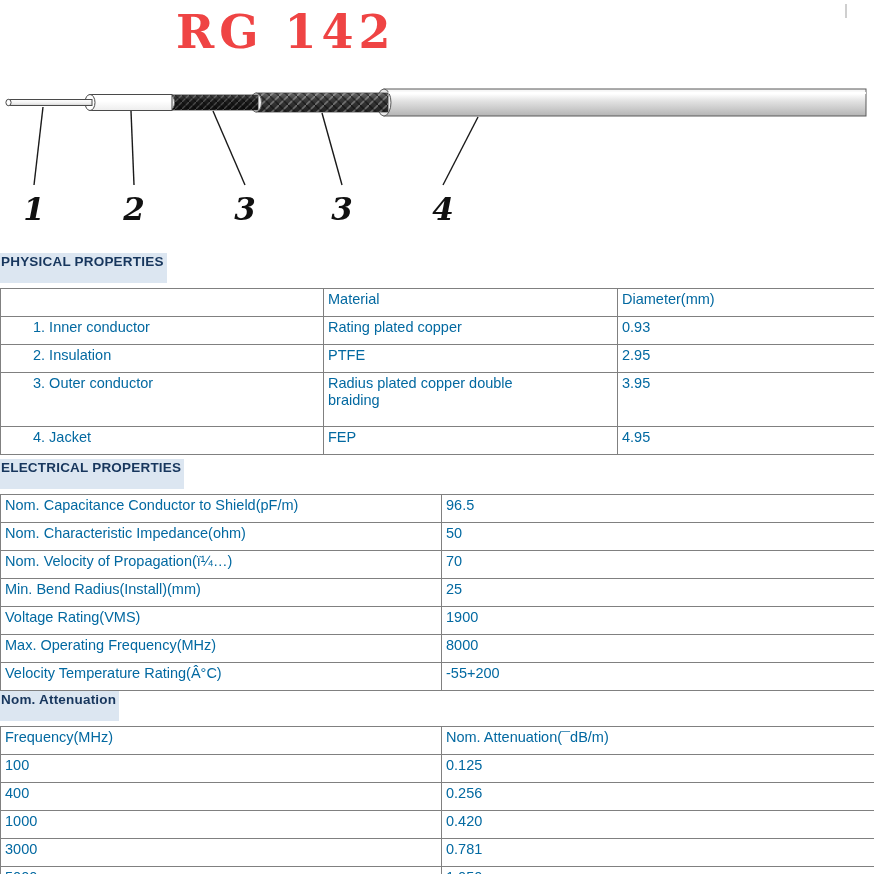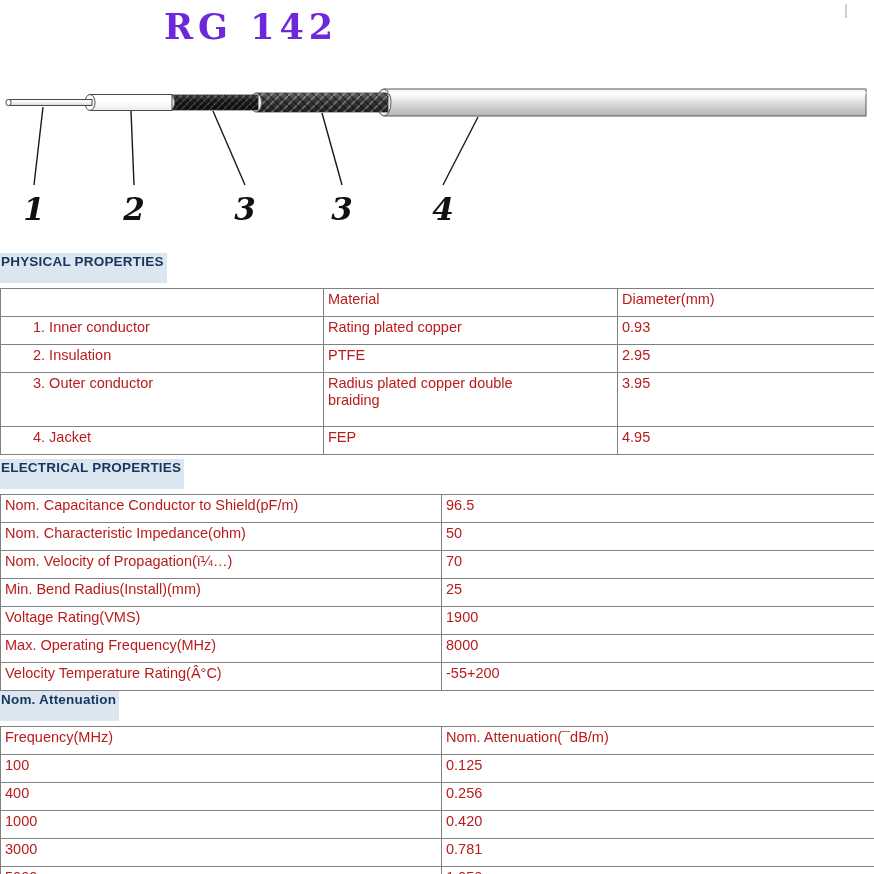--- a/index.html
+++ b/index.html
@@ -23,26 +23,26 @@
     left: 845px;
     width: 2px;
     height: 14px;
     background: #cfcfcf;
   }
 
   
   .title {
     position: absolute;
     top: 9px;
-    left: 164px;
+    left: 176px;
     font-family: "DejaVu Serif", "Liberation Serif", serif;
     font-weight: bold;
-    font-size: 35px;
+    font-size: 46px;
     letter-spacing: 5px;
-    color: #6d28d9;
+    color: #ef4444;
     line-height: 1;
   }
 
   
   .diagram {
     position: absolute;
     top: 60px;
     left: 0;
     width: 874px;
     height: 175px;
@@ -68,21 +68,21 @@
   
   table.grid {
     border-collapse: collapse;
     width: 874px;
     table-layout: fixed;
     margin-top: 5px;
   }
   table.grid td {
     border: 1px solid #808080;
     font-size: 14.5px;
-    color: #b91c1c;
+    color: #0369a1;
     padding: 2px 2px 3px 4px;
     vertical-align: top;
     line-height: 1.18;
     font-family: "Liberation Sans", sans-serif;
     white-space: pre-line;
   }
 
   
   .tbl-phys td.c1 { width: 288px; padding-left: 32px; }
   .tbl-phys td.c2 { width: 287px; }

